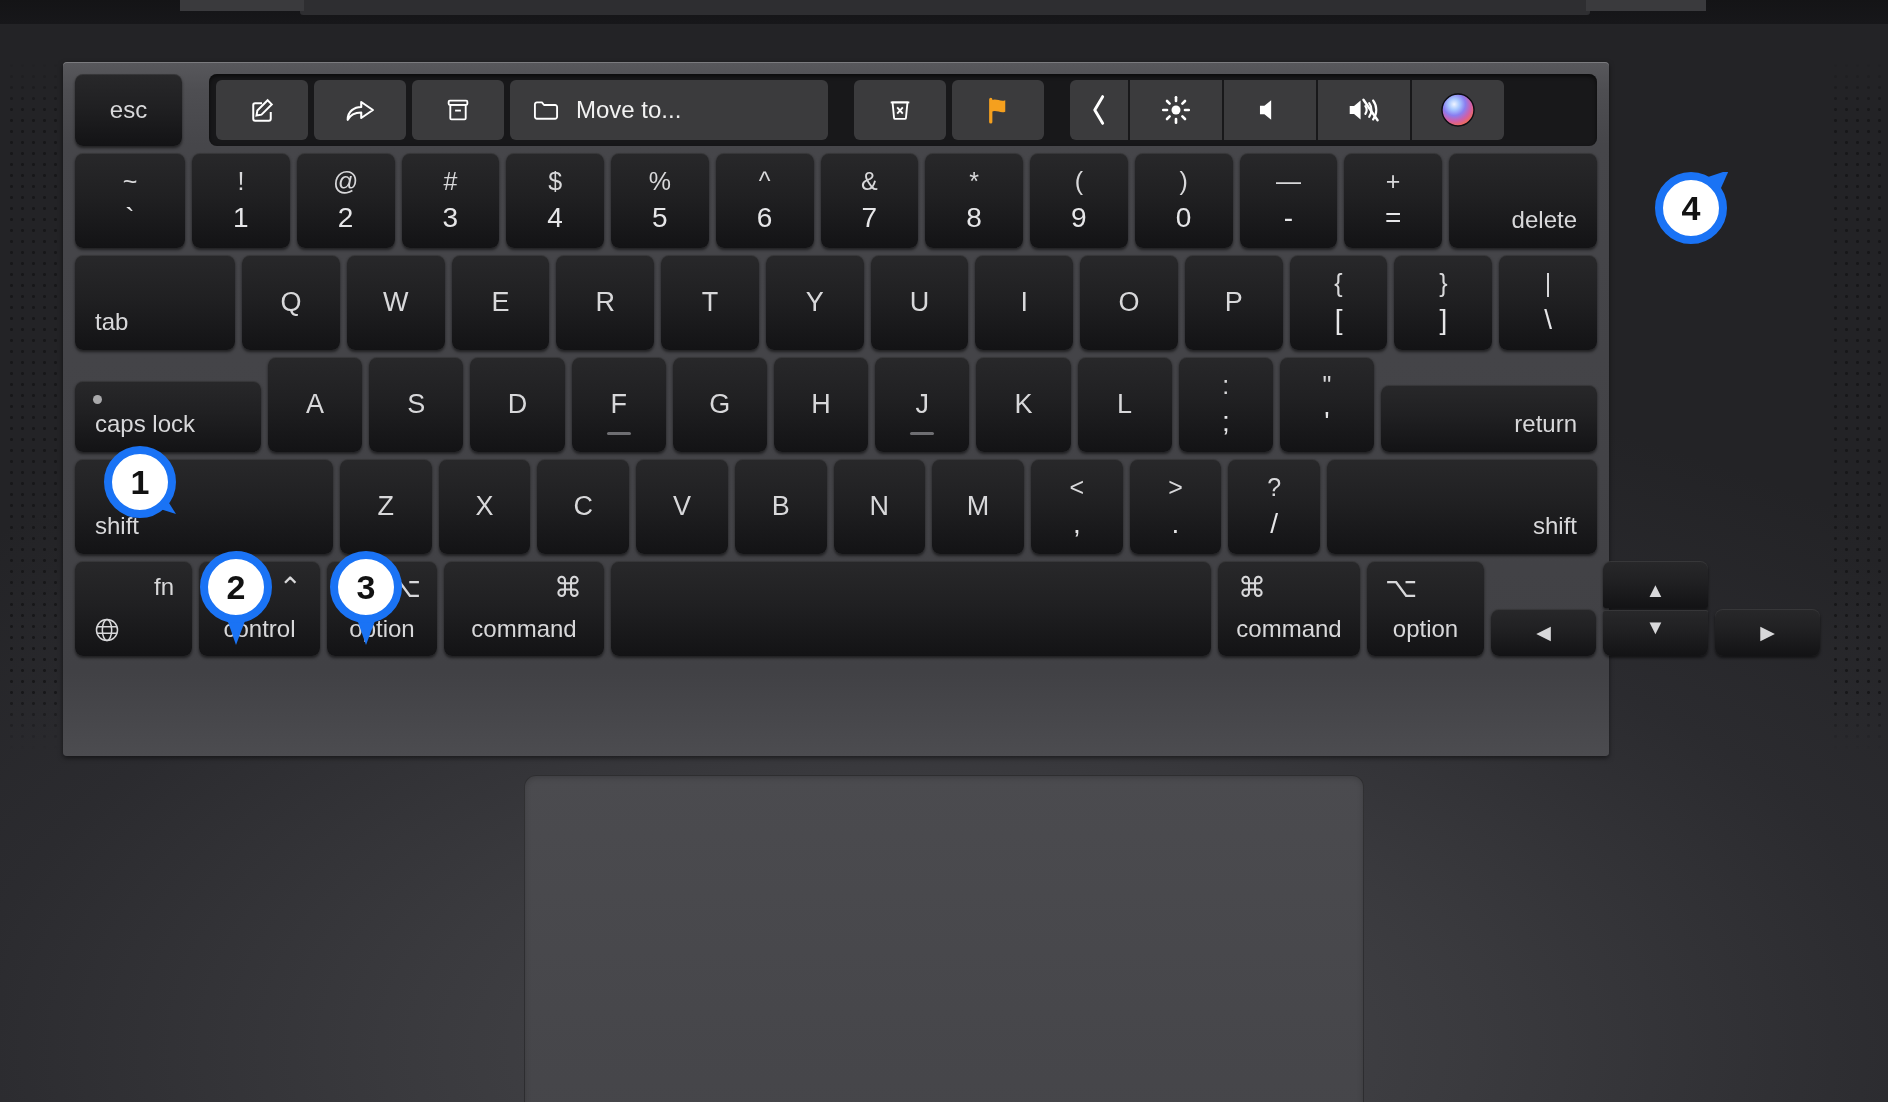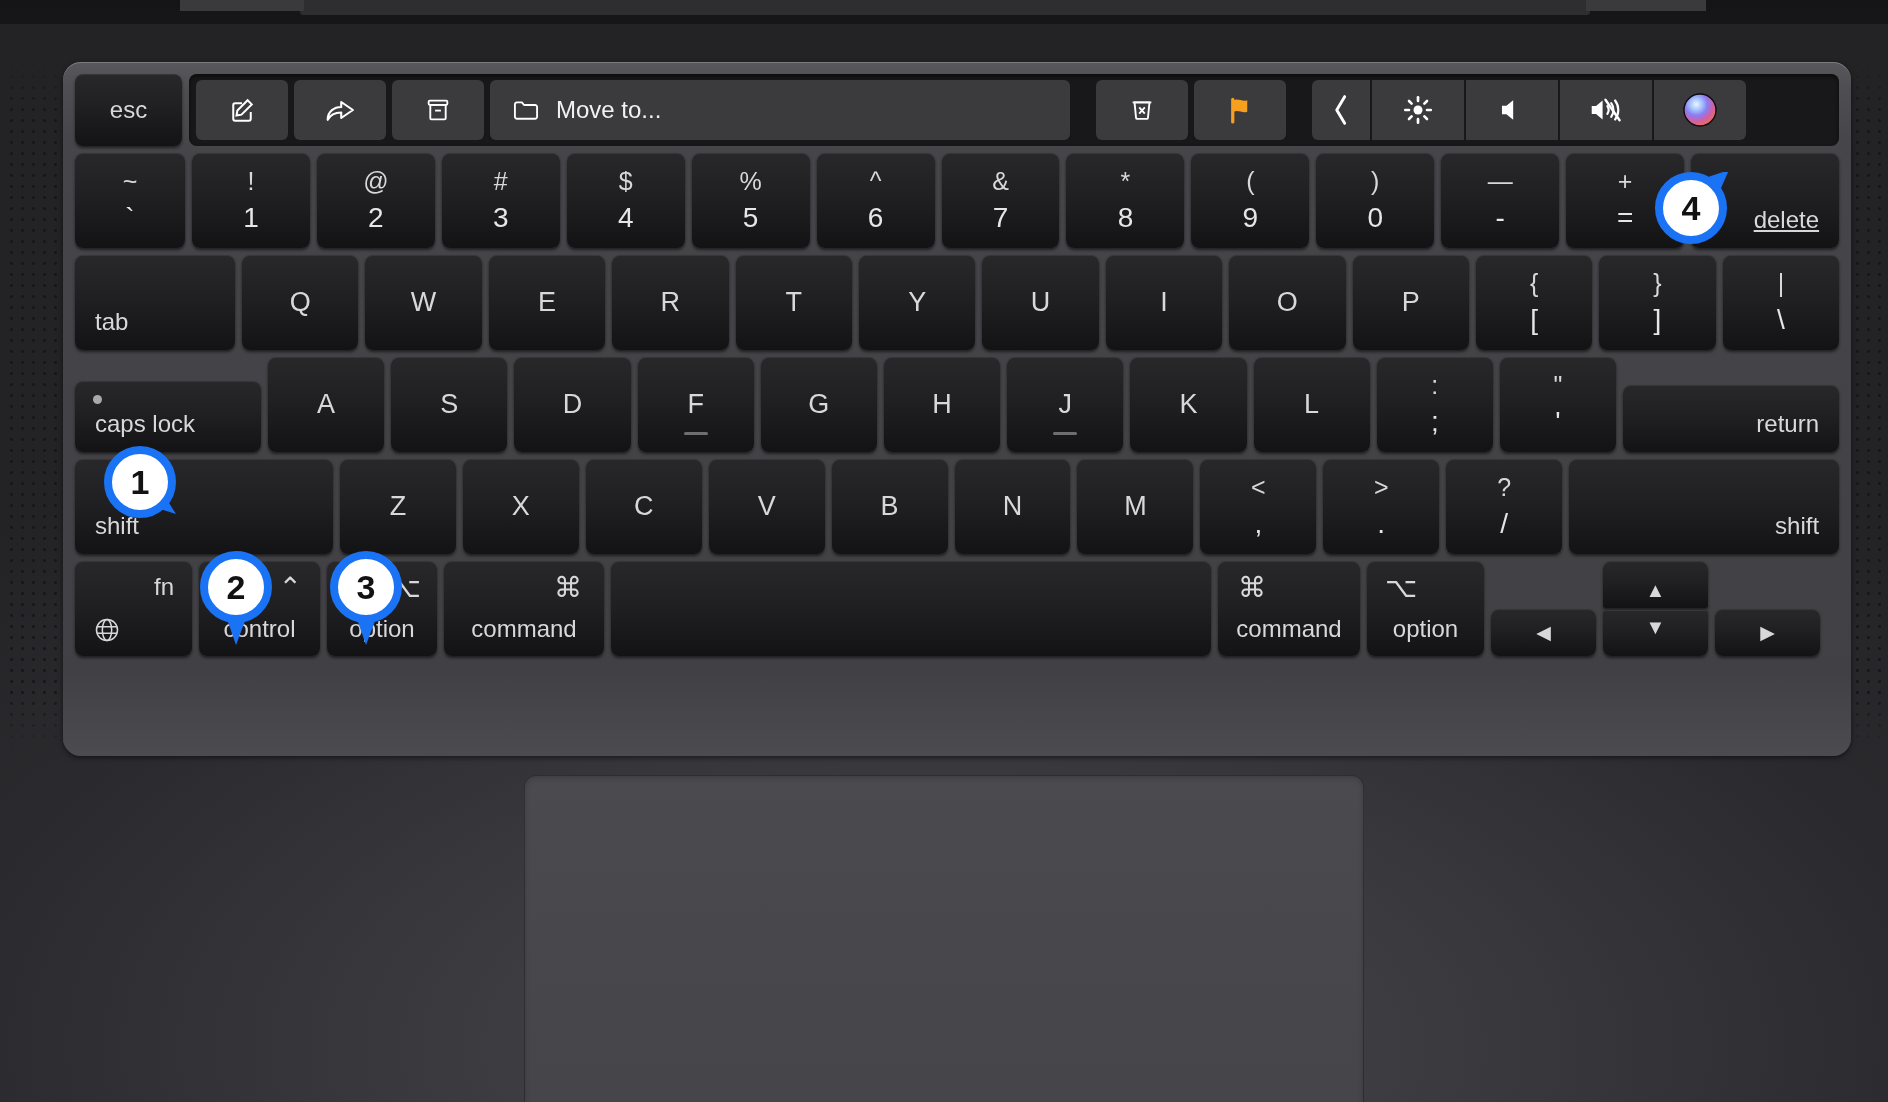--- a/index.html
+++ b/index.html
@@ -42,23 +42,23 @@
     position: absolute; top: 60px; width: 52px; height: 690px;
     background-image: radial-gradient(circle, #151517 1.3px, transparent 1.6px);
     background-size: 11px 11px;
     opacity: .85;
   }
   #grille-left  { left: 6px;  -webkit-mask-image: linear-gradient(180deg, transparent 0, #000 8%, #000 92%, transparent 100%); mask-image: linear-gradient(180deg, transparent 0, #000 8%, #000 92%, transparent 100%); }
   #grille-right { left: 1830px; -webkit-mask-image: linear-gradient(180deg, transparent 0, #000 8%, #000 92%, transparent 100%); mask-image: linear-gradient(180deg, transparent 0, #000 8%, #000 92%, transparent 100%); }
 
   
   #keyboard-well {
-    position: absolute; left: 63px; top: 62px; width: 1788px; height: 694px;
+    position: absolute; left: 63px; top: 62px; width: 1546px; height: 694px;
     background: linear-gradient(180deg, #58585c 0%, #4e4e52 4%, #46464a 12%, #414145 88%, #4c4c50 100%);
-    border-radius: 18px;
+    border-radius: 4px;
     box-shadow: inset 0 1px 0 rgba(255,255,255,.22), 0 2px 5px rgba(0,0,0,.5);
     padding: 12px 12px;
   }
   #keyboard-inner {
     position: relative; width: 100%; height: 100%;
   }
 
   .krow { display: flex; gap: 7px; width: 100%; }
   #row-fn      { height: 72px; margin-bottom: 7px; }
   #row-number  { height: 95px; margin-bottom: 7px; }
@@ -87,40 +87,41 @@
   .key .dual { display: flex; flex-direction: column; align-items: center; justify-content: center; line-height: 1; gap: 10px; }
   .key .dual .top { font-size: 25px; color: #d8d8da; }
   .key .dual .bot { font-size: 28px; color: #e6e6e8; }
   .w-tilde    { flex: 0 0 110px; }
   .w-num      { flex: 1 1 0; }
   .w-tab      { flex: 0 0 160px; }
   .w-caps     { flex: 0 0 186px; margin-top: 24px; }
   .w-return   { flex: 0 0 216px; margin-top: 28px; }
   .w-shiftl   { flex: 0 0 258px; }
   .w-shiftr   { flex: 0 0 270px; }
-  .w-delete   { flex: 0 0 148px; text-decoration: underline; }
+  .w-delete   { flex: 0 0 148px; }
   .w-fn       { flex: 0 0 117px; }
   .w-ctrl     { flex: 0 0 121px; }
   .w-optl     { flex: 0 0 110px; }
   .w-cmdl     { flex: 0 0 160px; }
   .w-space    { flex: 0 0 600px; }
   .w-cmdr     { flex: 0 0 142px; }
   .w-optr     { flex: 0 0 117px; }
   .w-arrow    { flex: 0 0 105px; }
 
   
   #esc-key { flex: 0 0 107px; font-size: 24px; }
   #touchbar {
     flex: 1 1 auto;
     background: #18181a;
     border-radius: 8px;
     display: flex; align-items: flex-start;
     padding: 6px 7px;
     gap: 6px;
     box-shadow: 0 2px 4px rgba(0,0,0,.6) inset;
+    margin-left: 20px;
   }
   #touchbar-right-pad { flex: 0 0 80px; }
   .tb-btn {
     background: #3b3b3d;
     border-radius: 6px;
     height: 100%;
     display: flex; align-items: center; justify-content: center;
     color: #fff;
     flex: 0 0 auto;
     padding: 0 10px;

